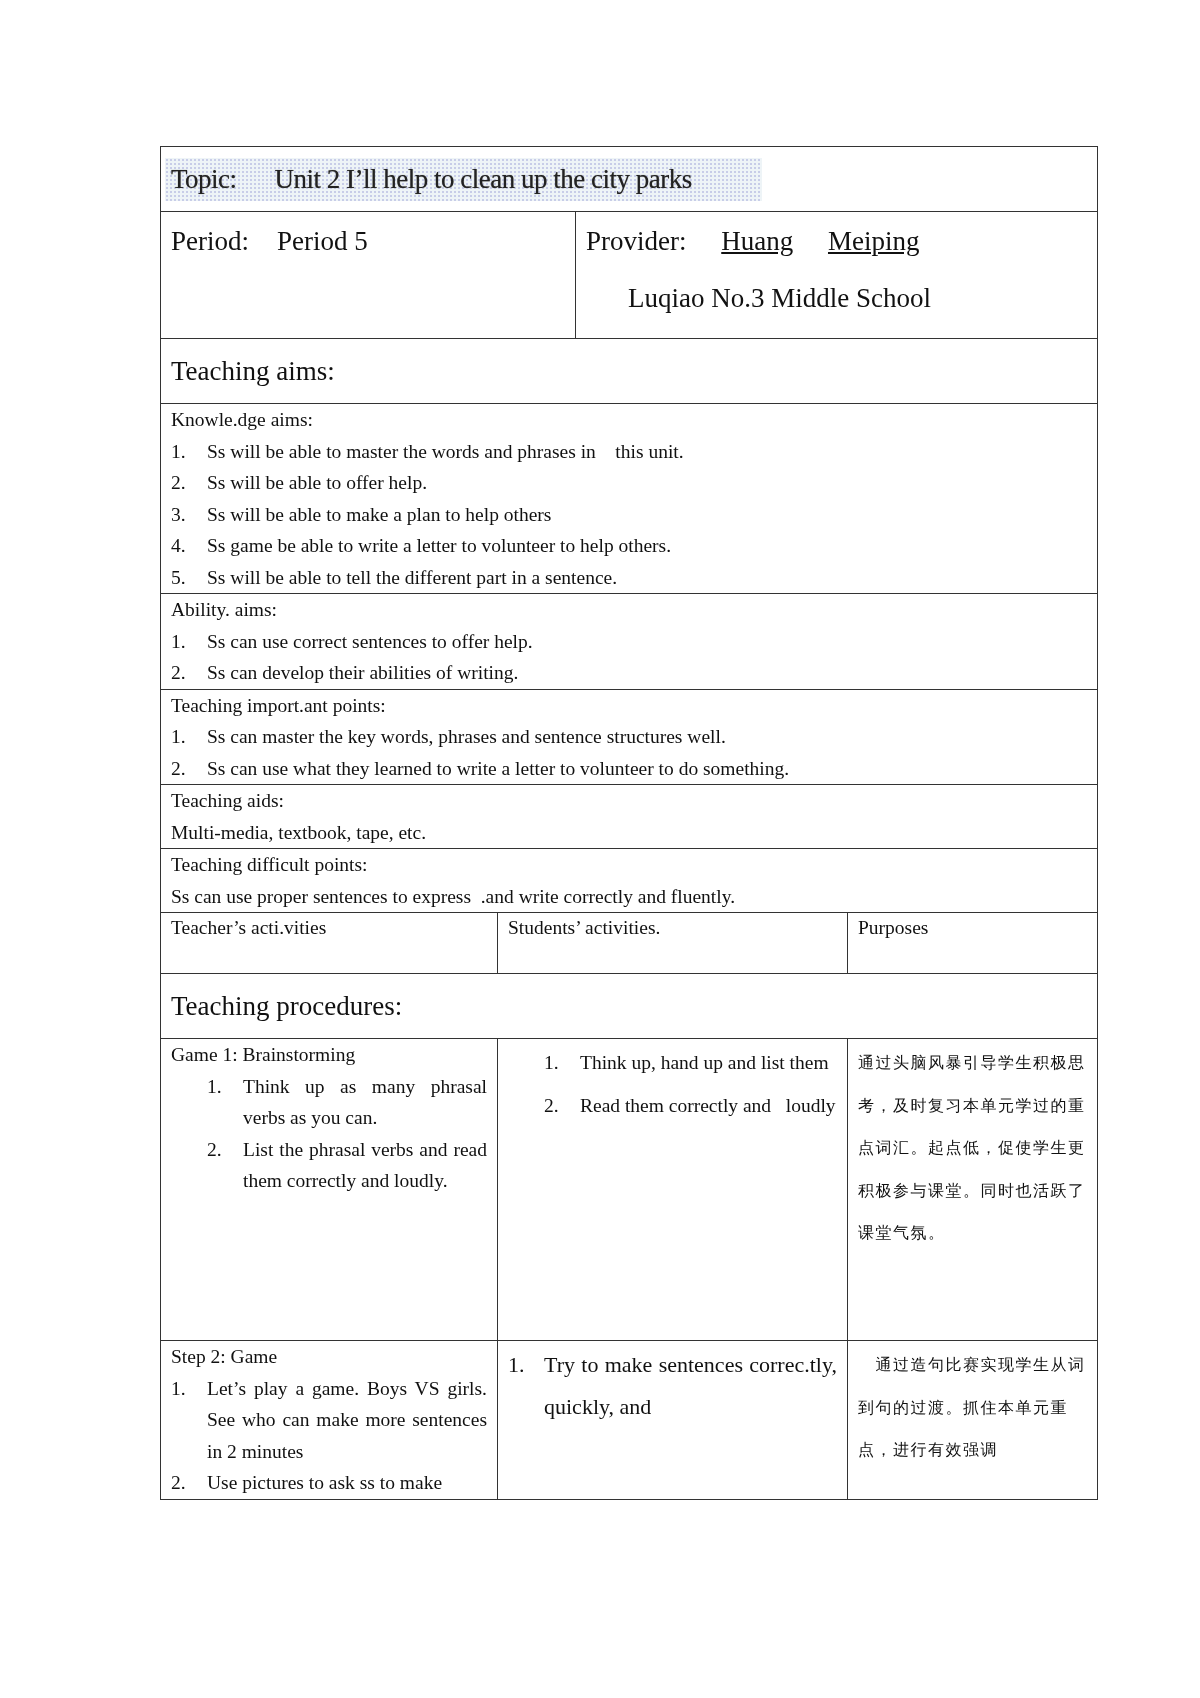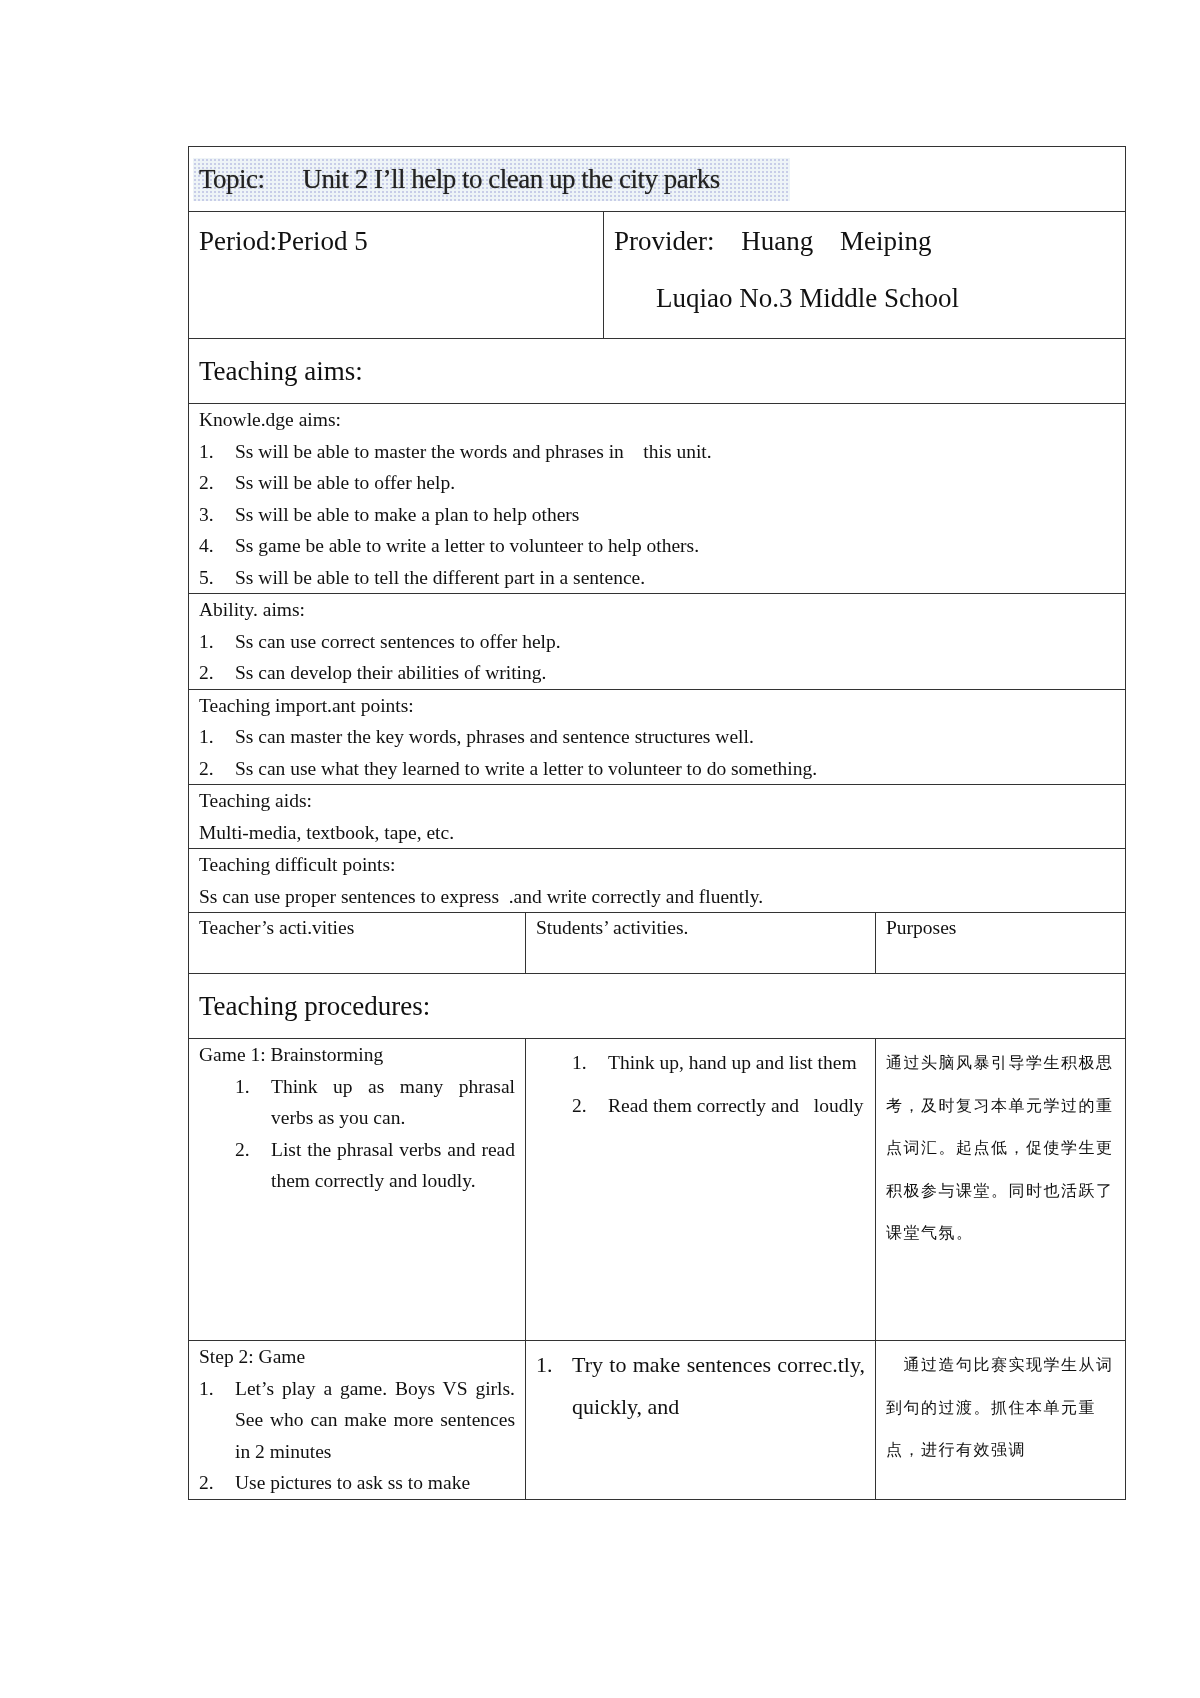--- a/index.html
+++ b/index.html
@@ -1,32 +1,32 @@
 <!DOCTYPE html>
 <html><head>
   <meta charset="utf-8">
   <style>
     html, body { margin: 0; padding: 0; background: #ffffff; }
     body { width: 1200px; height: 1698px; position: relative; font-family: "Liberation Serif", "DejaVu Serif", serif; color: #111; }
-    .page { position: absolute; left: 188px; top: 146px; width: 865px; }
+    .page { position: absolute; left: 160px; top: 146px; width: 865px; }
     table.plan { border-collapse: collapse; width: 865px; table-layout: fixed; }
     table.plan td { border: 1.4px solid #333; vertical-align: top; padding: 0 10px; }
     .topic-cell { height: 64px; vertical-align: middle !important; }
     .topic-inner { display: inline-block; padding: 6px 70px 6px 6px; margin-left: -6px;
       background-color: #eef4f7;
       background-image: radial-gradient(#c8cde8 0.8px, transparent 0.9px);
       background-size: 4px 4px;
       font-size: 27px; letter-spacing: -0.5px; color: #222; text-shadow: 0 0 1px #777; }
     .topic-label { margin-right: 38px; }
     .big { font-size: 27px; }
     .period-cell { height: 126px; }
     .period-line { margin-top: 14px; }
-    .period-line span + span { }
+    .period-line span + span { margin-left: 28px; }
     .provider-line { margin-top: 14px; }
-    .provider-line .gap { margin-left: 20px; }
+    .provider-line .gap { margin-left: 28px; text-decoration: underline; }
     .school-line { margin-top: 26px; padding-left: 42px; }
     .section-head { height: 64px; vertical-align: middle !important; font-size: 27px; }
     .sec { font-size: 19.5px; line-height: 31.5px; padding-top: 2px; padding-bottom: 0; }
     .sec .li { display: flex; }
     .sec .num { width: 36px; flex: none; }
     .hdr-cell { height: 56px; font-size: 19.5px; padding-top: 4px !important; }
     .step-cell { font-size: 19.5px; line-height: 31.5px; }
     .step1 { height: 298px; }
     .step2 { height: 150px; }
     .sub { display: flex; padding-left: 36px; text-align: justify; }

